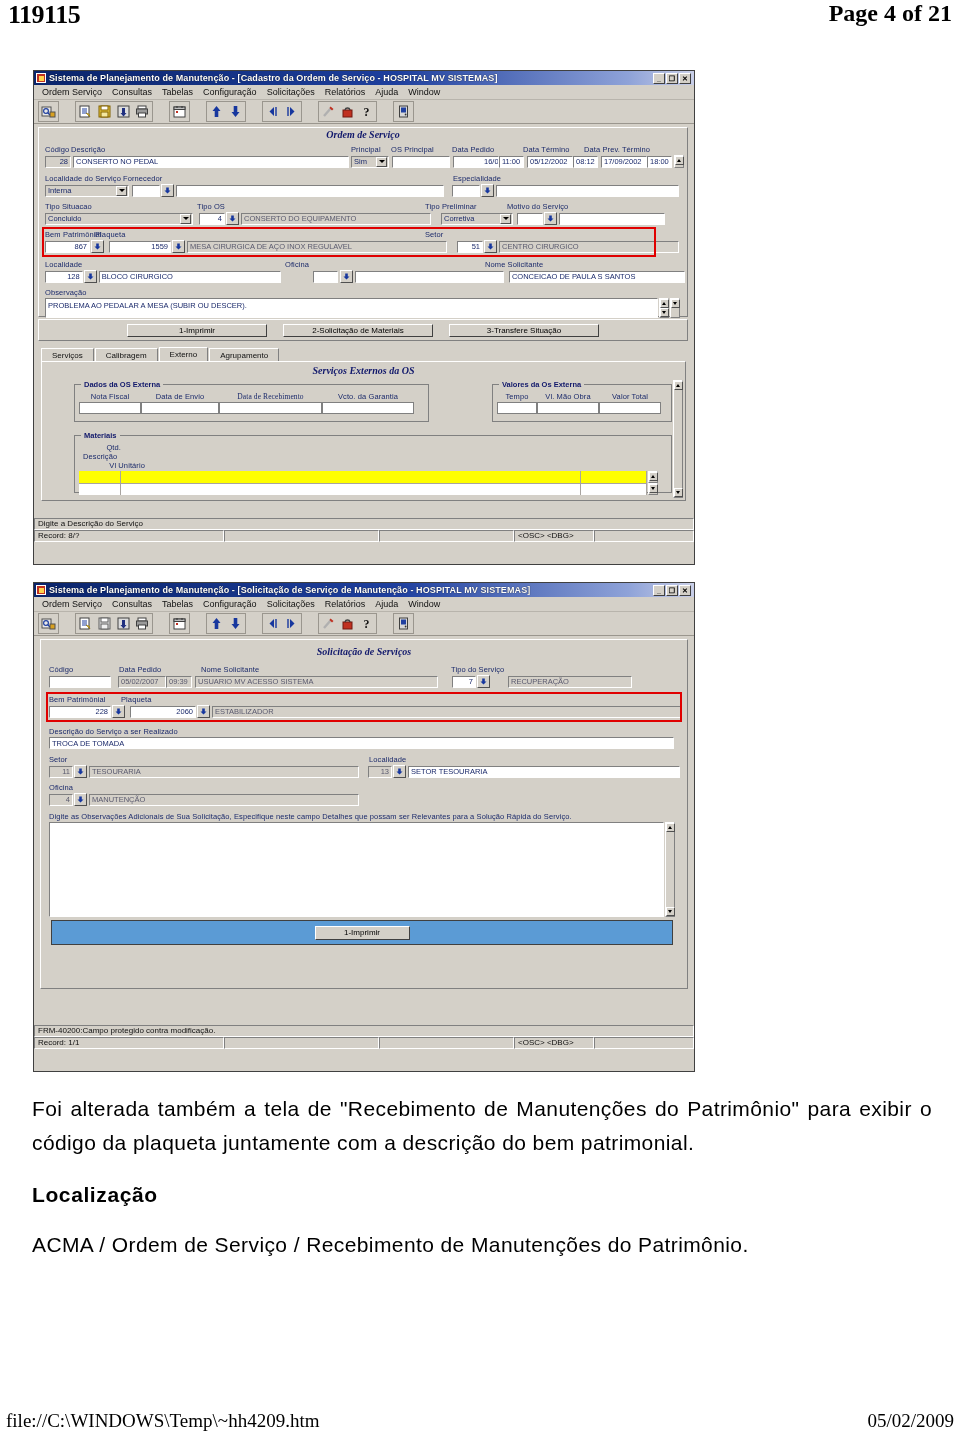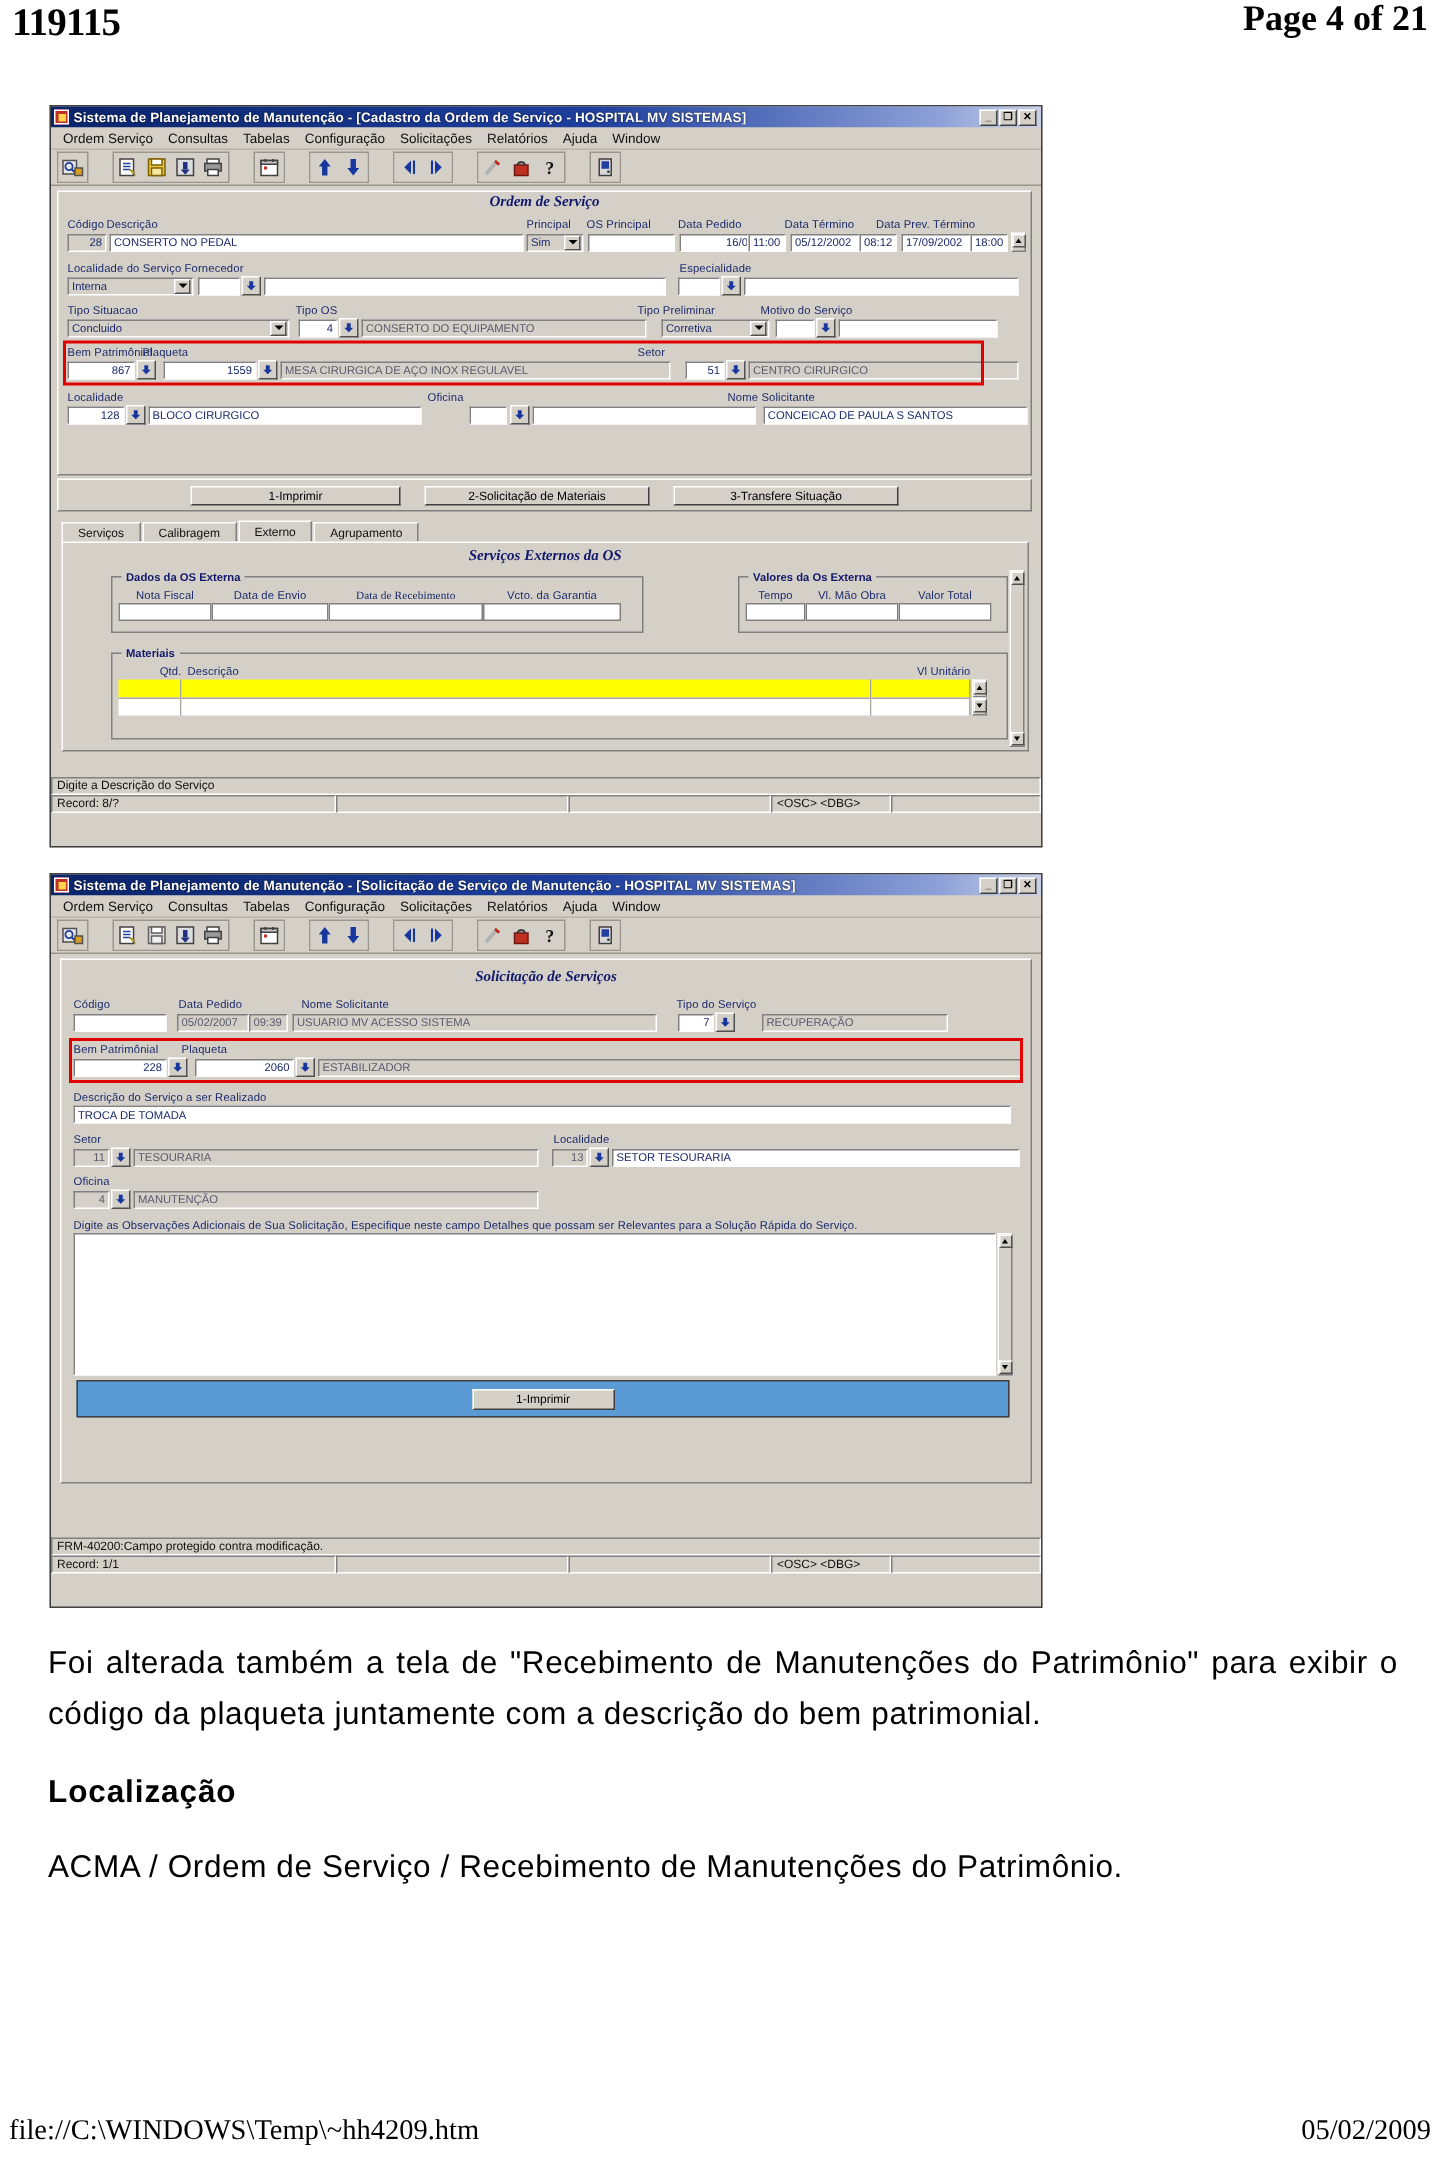--- a/index.html
+++ b/index.html
@@ -530,20 +530,39 @@
           <div class="lovbtn" style="height:13px; width:13px; margin-left:2px;">
             <svg width="9" height="9" viewBox="0 0 9 9">
                 <path d="M4.5 7.5 L1.5 4.5 L3.2 4.5 L3.2 1.5 L5.8 1.5 L5.8 4.5 L7.5 4.5 Z" fill="#17379e"></path>
               </svg>
           </div>
           <div class="fld" style="width:150px; margin-left:2px;"></div>
           <div class="fld" style="width:178px; margin-left:5px;">CONCEICAO DE PAULA S SANTOS</div>
         </div>
       </div>
 
+      <div style="position:absolute; left:6px; top:160px; width:640px;">
+        <div class="lbl">Observação</div>
+        <div style="display:flex; align-items:stretch; margin-top:1px;">
+          <div class="fld" style="width:613px; height:20px; align-items:flex-start; padding-top:1px;">PROBLEMA AO PEDALAR A MESA (SUBIR OU DESCER).</div>
+          <div class="scroll-v" style="height:20px; margin-left:1px;">
+            <div class="sv-btn">
+                <span class="up"></span>
+              </div>
+            <div class="sv-btn">
+                <span class="dn"></span>
+              </div>
+          </div>
+          <div class="scroll-v" style="height:20px; margin-left:1px;">
+            <div class="sv-btn">
+                <span class="dn"></span>
+              </div>
+          </div>
+        </div>
+      </div>
     </div>
 
     <div style="position:absolute; left:4px; top:195px; width:650px; height:22px; background:#d4d0c8; border:1px solid #fff; border-right-color:#808080; border-bottom-color:#808080; display:flex; align-items:center; justify-content:center; gap:16px;">
       <div class="btn3d" style="width:140px; height:13px;">
         <span>1-Imprimir</span>
       </div>
       <div class="btn3d" style="width:150px; height:13px;">
         <span>2-Solicitação de Materiais</span>
       </div>
       <div class="btn3d" style="width:150px; height:13px;">
@@ -595,21 +614,21 @@
           </div>
           <div style="display:flex; padding:0 4px; margin-top:1px;">
             <div class="fld" style="width:40px; border:1px solid #808080;"></div>
             <div class="fld" style="width:62px; border:1px solid #808080;"></div>
             <div class="fld" style="width:62px; border:1px solid #808080;"></div>
           </div>
         </div>
 
         <div class="gbox matgrid" style="position:absolute; left:32px; top:73px; width:598px; height:58px;">
           <div class="cap">Materiais</div>
-          <div style="display:flex; margin-top:7px; padding:0 4px;">
+          <div style="display:flex; margin-top:7px; padding:0 4px;flex-direction:column;">
             <div class="lbl" style="width:42px; text-align:right;">Qtd.</div>
             <div class="lbl" style="width:460px; padding-left:4px;">Descrição</div>
             <div class="lbl" style="width:66px; text-align:right;">Vl Unitário</div>
           </div>
 
           <div style="display:flex; padding:0 4px; margin-top:1px; align-items:stretch;">
             <div class="matrow-yellow gridcell" style="width:42px; height:12px;"></div>
             <div class="matrow-yellow gridcell" style="width:460px; height:12px;"></div>
             <div class="matrow-yellow gridcell" style="width:66px; height:12px;"></div>
             <div class="scroll-v" style="height:12px; margin-left:1px;">

